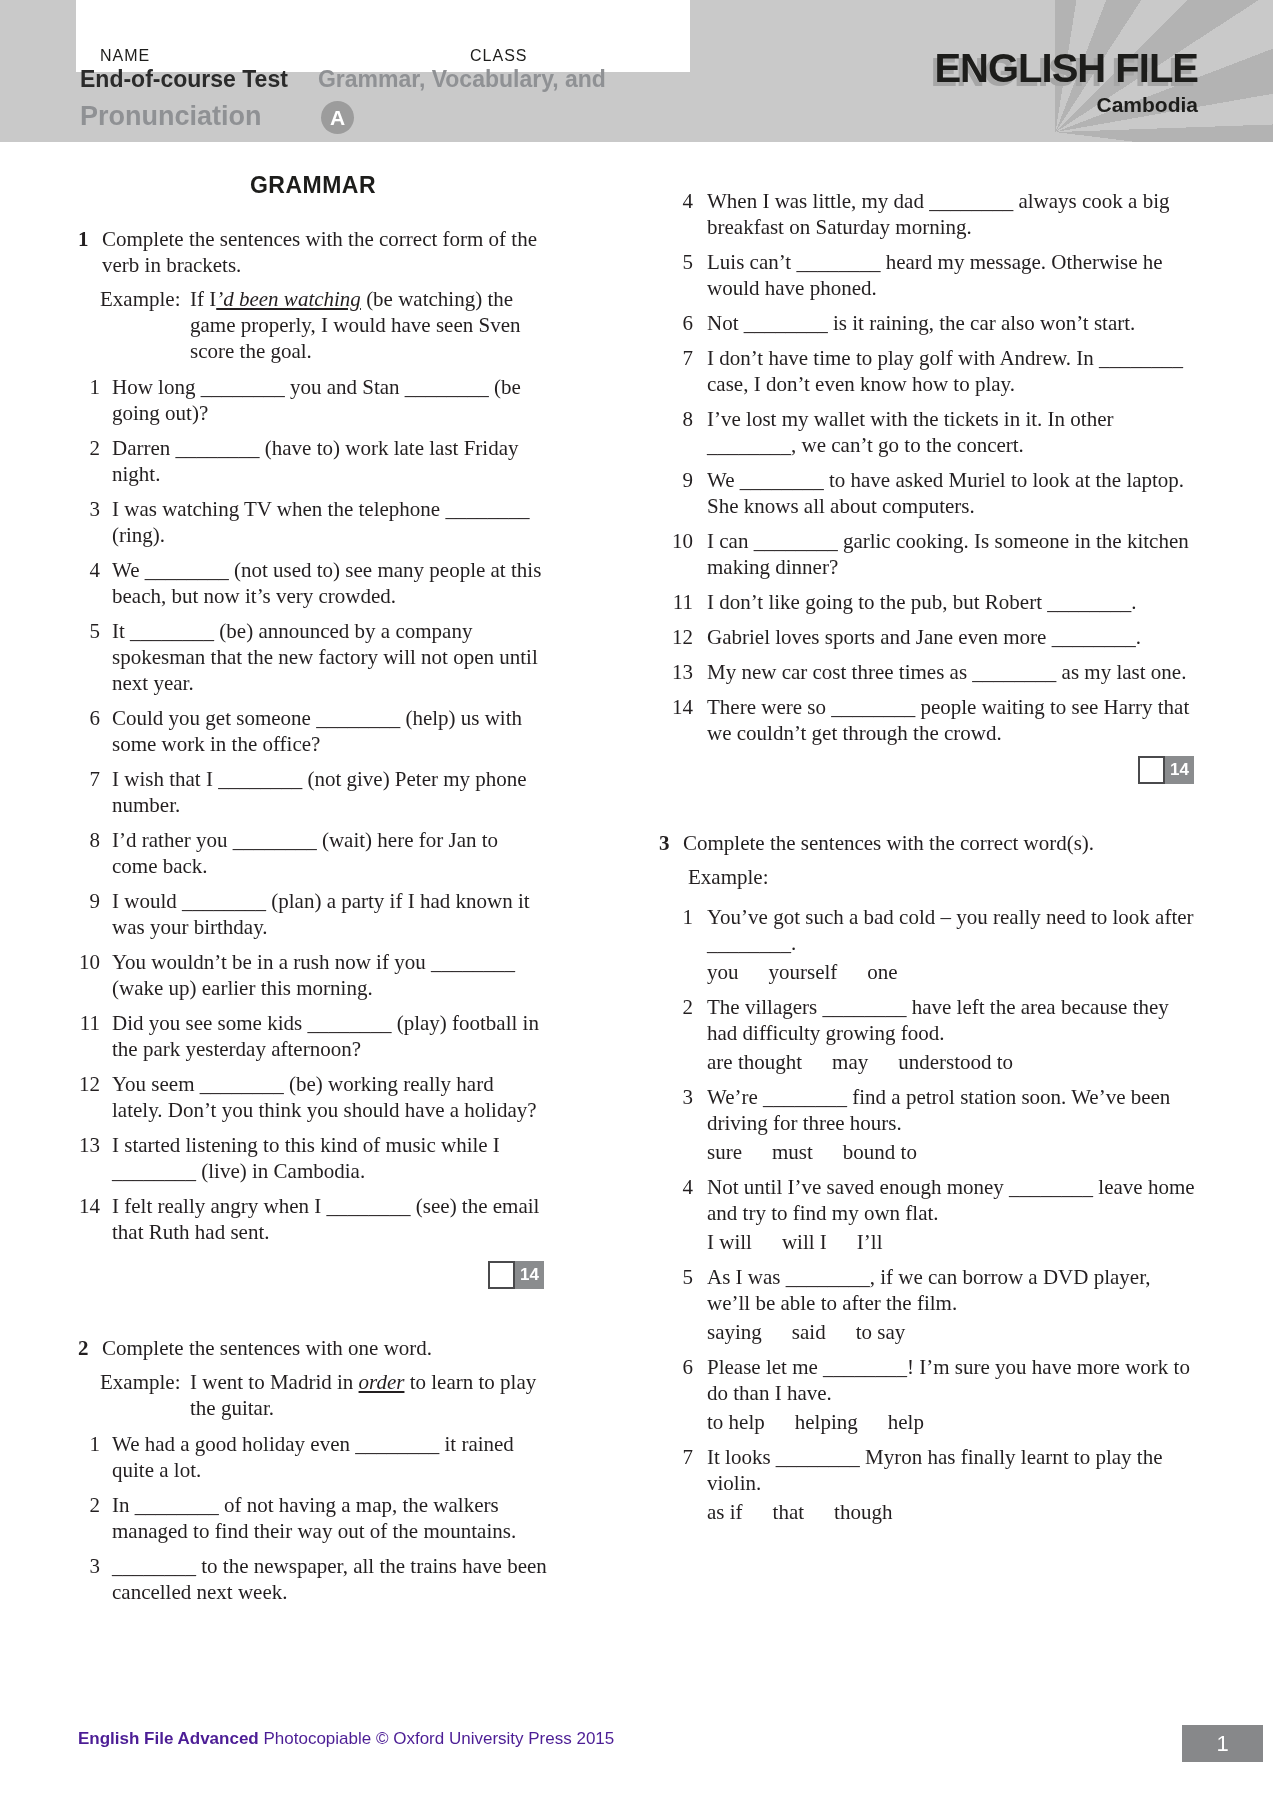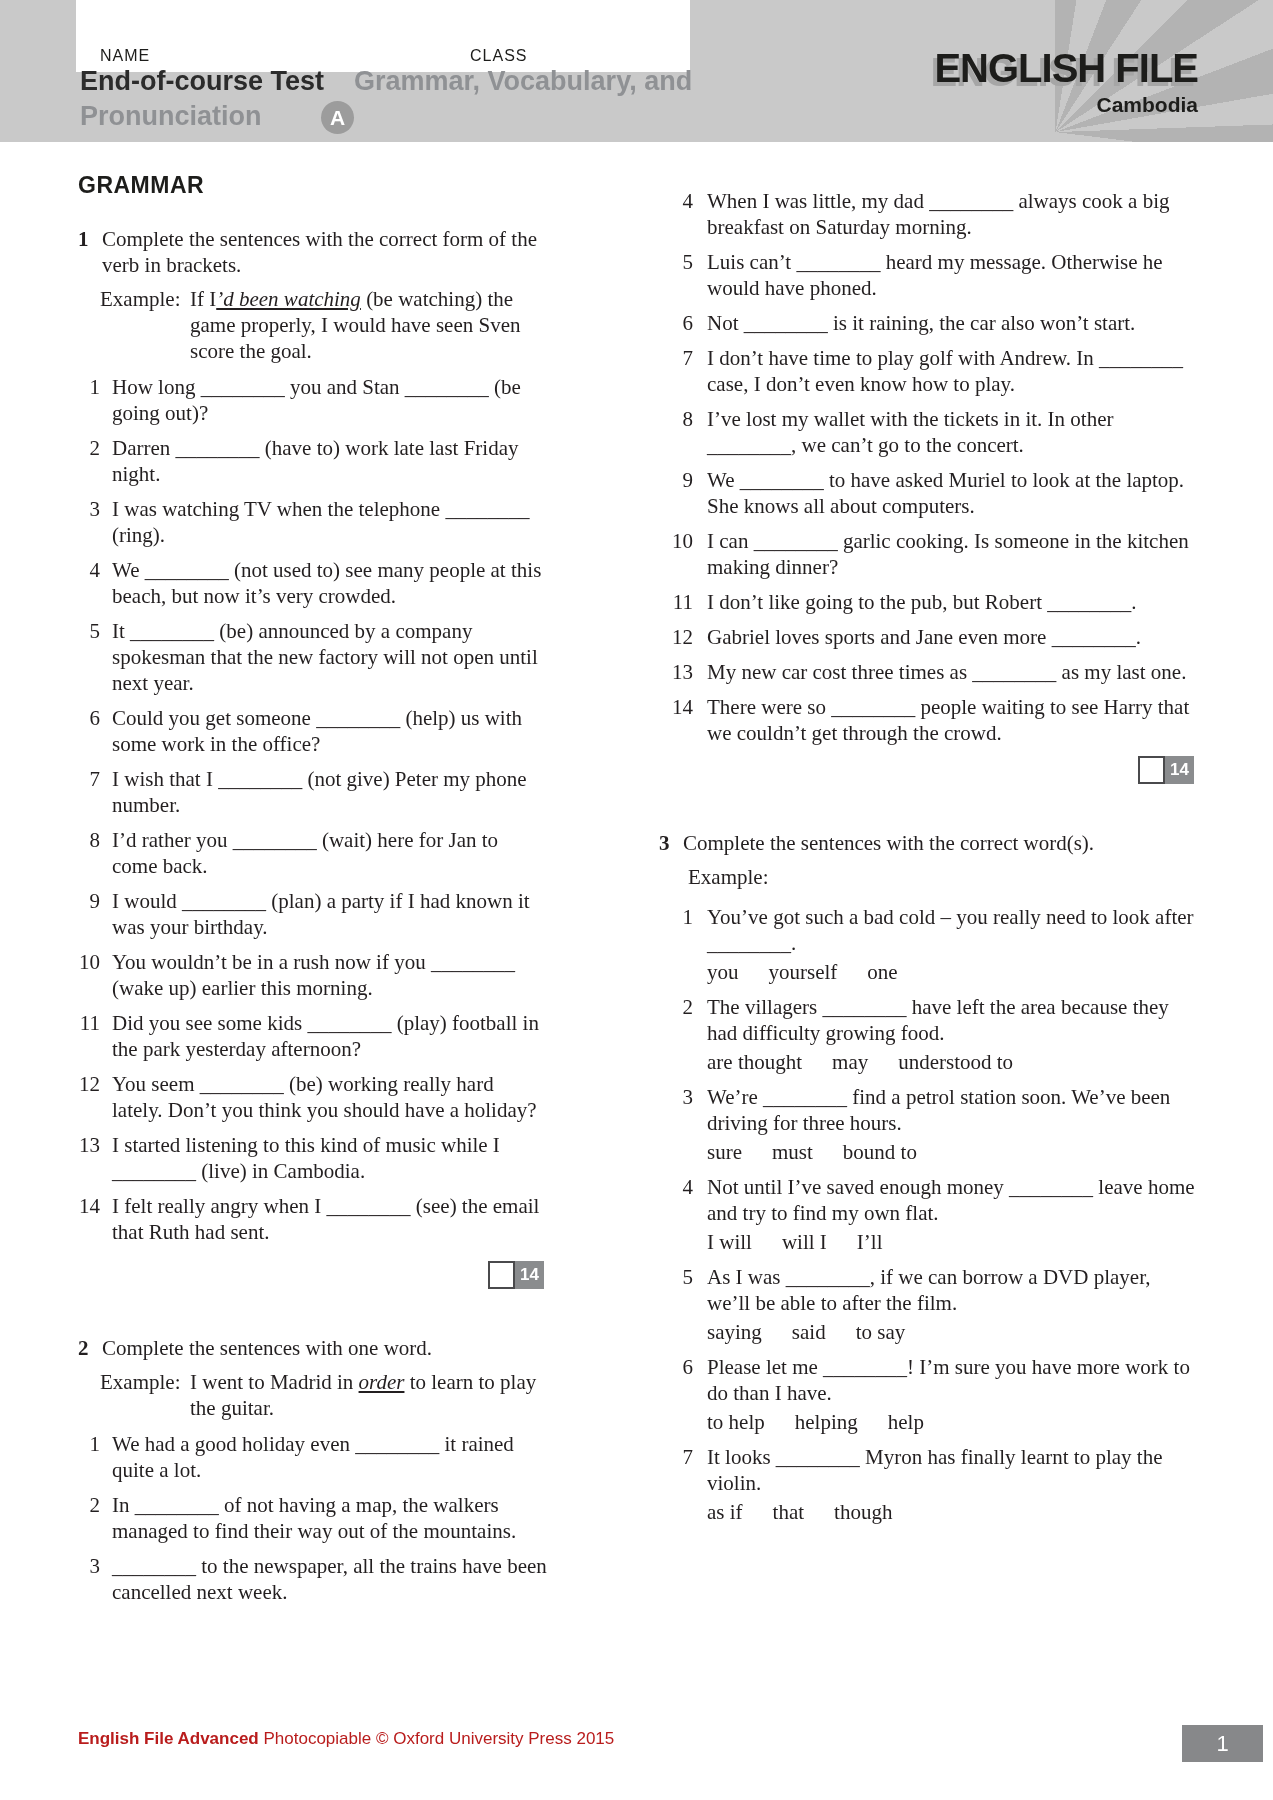--- a/index.html
+++ b/index.html
@@ -21,21 +21,21 @@
       #b3b3b3 88deg 97deg, rgba(0,0,0,0) 97deg 360deg);
   }
   .namebox { position:absolute; left:76px; top:0; width:614px; height:72px; background:#ffffff; }
   .nb-label {
     position:absolute; bottom:7px; font-family:"Liberation Sans", sans-serif;
     font-size:16px; letter-spacing:1px; color:#1d1d1b;
   }
   .nb-name { left:24px; }
   .nb-class { left:394px; }
   .title-line1 { position:absolute; left:80px; top:66px; white-space:nowrap;
-    font-family:"Liberation Sans", sans-serif; font-weight:bold; font-size:27px; }
+    font-family:"Liberation Sans", sans-serif; font-weight:bold; font-size:23px; }
   .title-line2 { position:absolute; left:80px; top:101px; white-space:nowrap;
     font-family:"Liberation Sans", sans-serif; font-weight:bold; font-size:27px; }
   .t-dark { color:#2b2b2b; }
   .t-gray { color:#8f9194; }
   .t-gap { margin-left:30px; }
   .badge {
     position:absolute; left:321px; top:101px; width:33px; height:33px; border-radius:50%;
     background:#9c9c9c; color:#ffffff; text-align:center; line-height:33px;
     font-family:"Liberation Sans", sans-serif; font-weight:bold; font-size:21px;
   }
@@ -49,21 +49,21 @@
     font-family:"Liberation Sans", sans-serif; font-weight:bold; font-size:21px; color:#1d1d1b;
   }
 
   
   .col { position:absolute; top:166px; font-size:21px; line-height:26px; }
   .col-left  { left:68px;  width:480px; }
   .col-right { left:658px; width:540px; }
 
   .grammar-h {
     font-family:"Liberation Sans", sans-serif; font-weight:bold; font-size:23px;
-    margin:4px 0 26px 10px; letter-spacing:0.5px; color:#1d1d1b; line-height:30px;
+    margin:4px 0 26px 10px; letter-spacing:0.5px; color:#1d1d1b; line-height:30px;text-align:center;
   }
 
   .sec-head { display:flex; margin:6px 0 8px 0; }
   .sec-num  { flex:0 0 34px; box-sizing:border-box; padding-left:10px; font-weight:bold; }
   .col-right .sec-num { flex:0 0 25px; padding-left:1px; }
   .sec-prompt { flex:1; }
 
   .example { display:flex; margin:0 0 10px 32px; }
   .col-right .example { margin-left:30px; margin-bottom:14px; }
   .ex-label { flex:0 0 90px;font-family:Liberation Serif, serif; }
@@ -90,21 +90,21 @@
   }
 
   .q2-block { margin-top:46px; }
   .q2cont { margin-top:22px; }
   .score-right { margin-top:10px; margin-right:4px; }
   .q3-block { margin-top:46px; }
 
   
   .footer-credit {
     position:absolute; left:78px; top:1729px;
-    font-family:"Liberation Sans", sans-serif; font-size:17px; color:#b91c1c;
+    font-family:"Liberation Sans", sans-serif; font-size:17px; color:#4c1d95;
   }
   .credit-bold { font-weight:bold; }
   .pagenum {
     position:absolute; left:1182px; top:1725px; width:81px; height:37px;
     background:#87888a; color:#ffffff; font-family:"Liberation Sans", sans-serif;
     font-size:22px; display:flex; align-items:center; justify-content:center;
   }
 </style>
 </head>
 <body>

